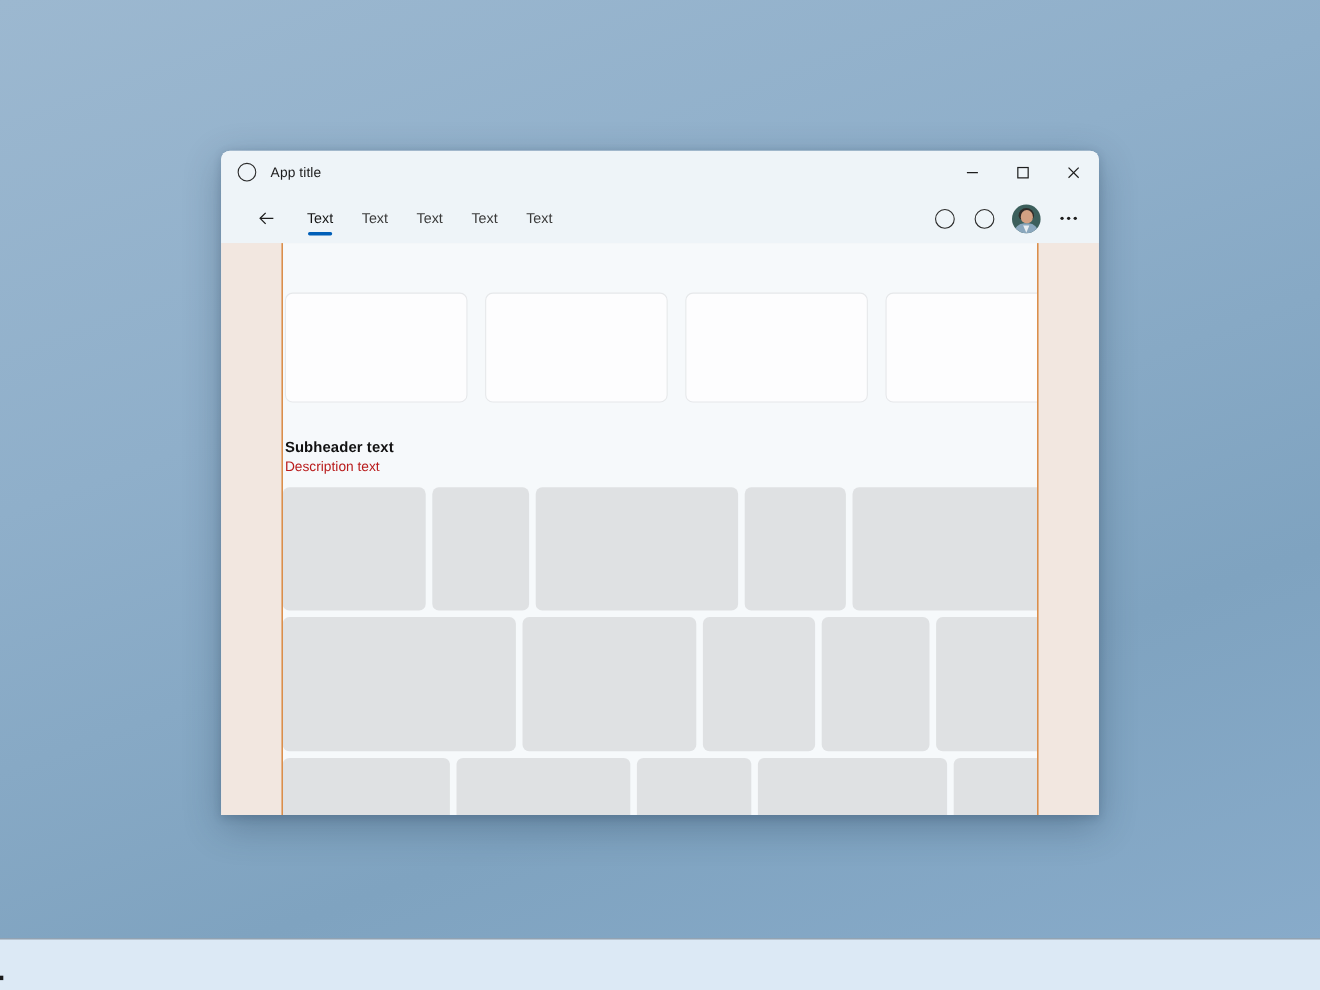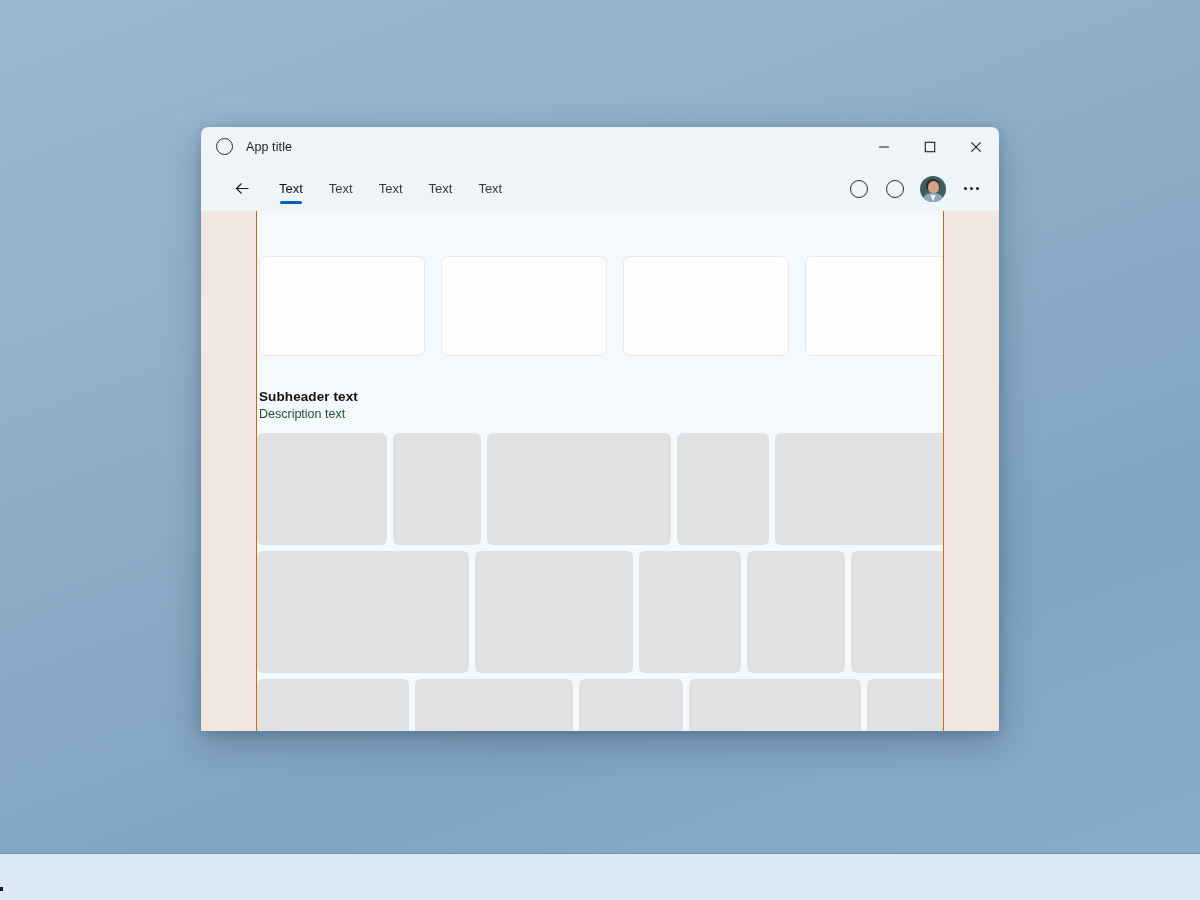--- a/index.html
+++ b/index.html
@@ -35,21 +35,21 @@
     bottom: 9px;
     width: 3px;
     height: 4px;
     background: #1b1b1b;
   }
 
   
   #window {
     position: absolute;
     left: 201px;
-    top: 127px;
+    top: 137px;
     width: 798px;
     height: 604px;
     border-radius: 8px 8px 0 0;
     background: #eef4f8;
     box-shadow: 0 10px 34px rgba(24,45,70,.30), 0 2px 8px rgba(24,45,70,.18);
     overflow: hidden;
     display: flex;
     flex-direction: column;
   }
 
@@ -270,21 +270,21 @@
   }
   #subheader-text {
     font-size: 13.5px;
     font-weight: bold;
     color: #121212;
     letter-spacing: .1px;
   }
   #description-text {
     margin-top: 3px;
     font-size: 12.5px;
-    color: #14532d;
+    color: #b91c1c;
   }
 
   
   #tile-grid {
     position: absolute;
     left: 0;
     right: 0;
     top: 222px;
     bottom: 0;
   }

